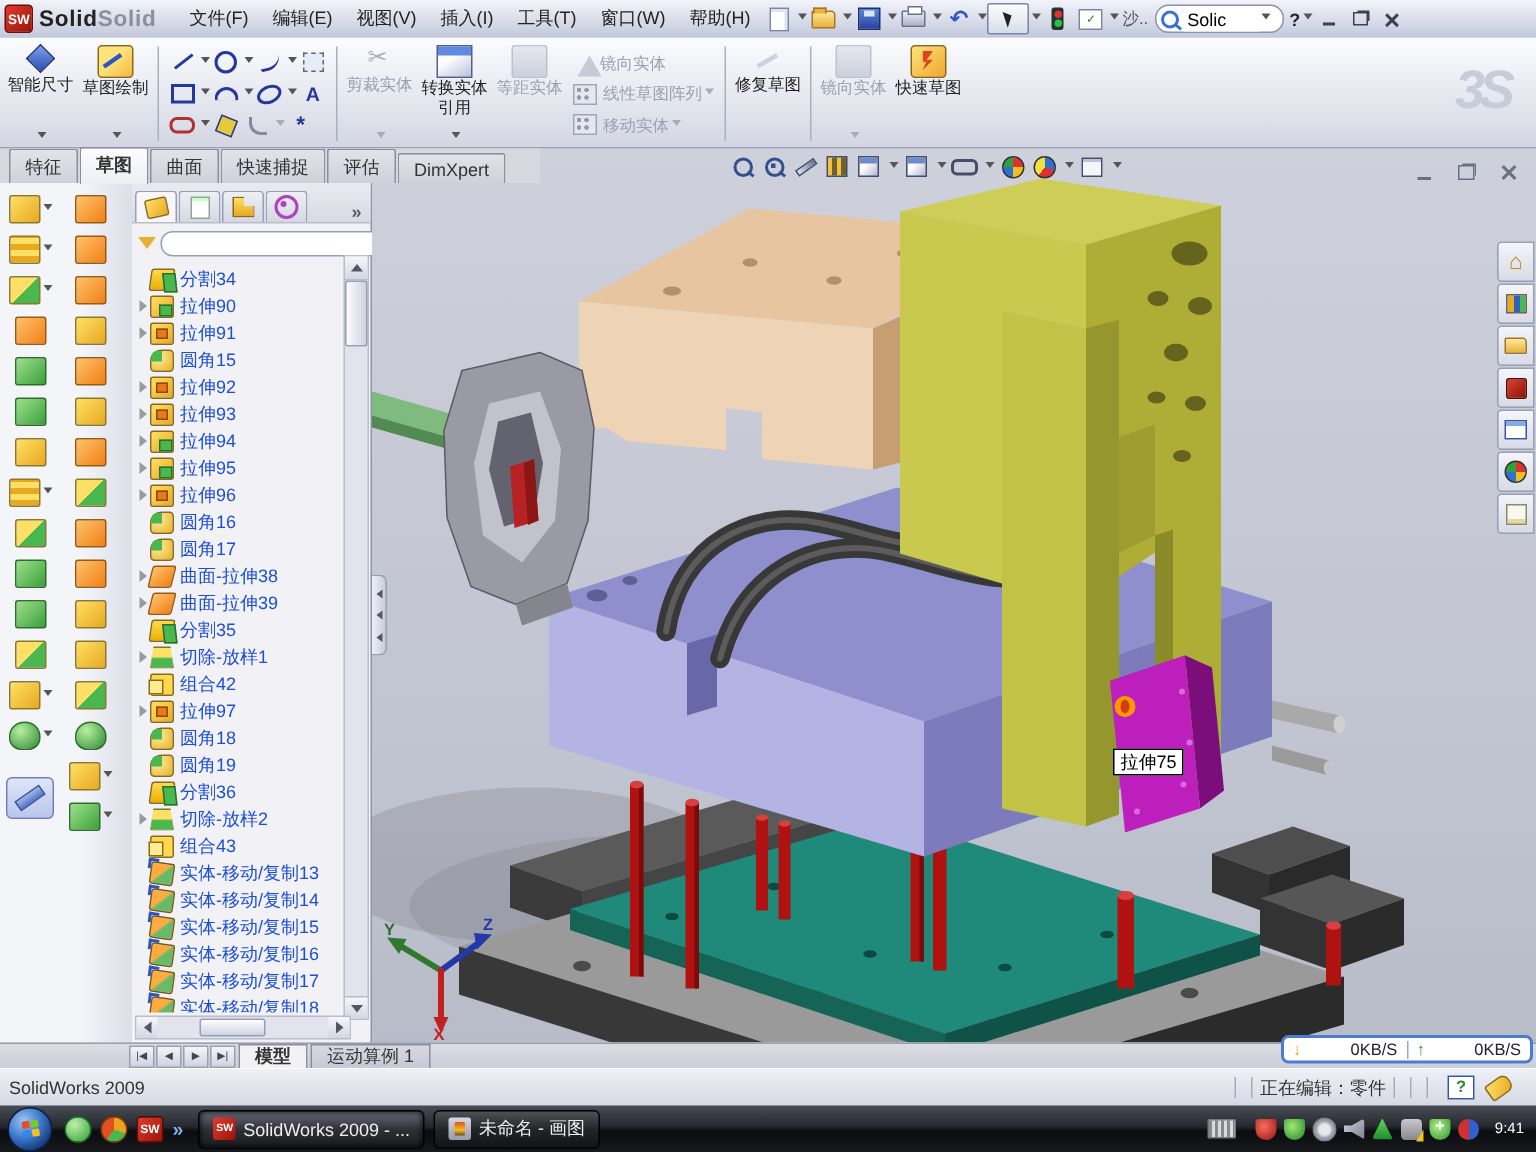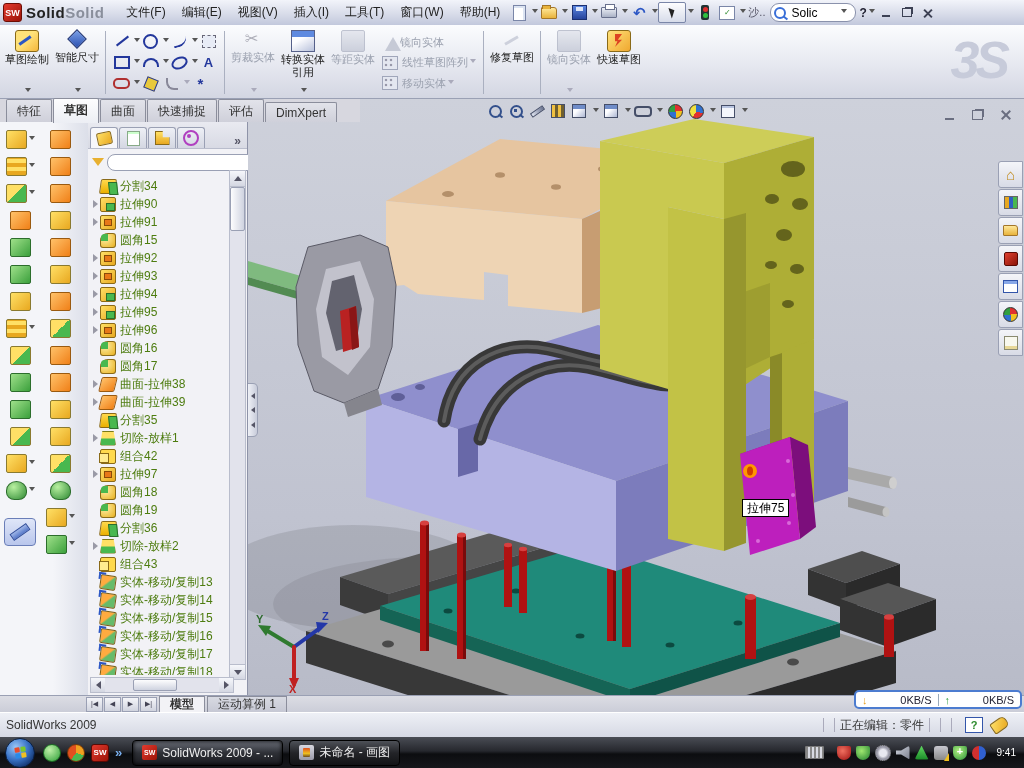--- a/index.html
+++ b/index.html
@@ -78,21 +78,21 @@
   .sk-ellipse{width:13px;height:8px;border:2px solid #23379c;border-radius:50%;transform:rotate(-25deg);}
   .sk-slot{width:13px;height:7px;border:2px solid #b03030;border-radius:5px;}
   .sk-poly{width:10px;height:10px;background:#e8c93c;border:1.5px solid #23379c;transform:rotate(22deg);}
   .sk-crn{width:10px;height:10px;border-left:2px solid #889;border-bottom:2px solid #889;border-radius:0 0 0 8px;}
   .sk-a{color:#23379c;font-weight:bold;font-size:13px;}
   .sk-star{color:#23379c;font-size:15px;font-weight:bold;line-height:8px;}
   .stack{display:flex;flex-direction:column;justify-content:space-evenly;padding:2px 4px;color:#9ba1af;font-size:11px;}
   .stackrow{display:flex;align-items:center;white-space:nowrap;}
   .stackrow .sic{width:14px;height:12px;margin-right:4px;background:linear-gradient(#d4d7e2,#b4b9ca);border:1px solid #a0a6ba;}
   .sic.dots{background:radial-gradient(circle at 3px 3px,#99a 1.4px,transparent 1.6px),radial-gradient(circle at 8px 3px,#99a 1.4px,transparent 1.6px),radial-gradient(circle at 3px 8px,#99a 1.4px,transparent 1.6px),radial-gradient(circle at 8px 8px,#99a 1.4px,transparent 1.6px),#e4e7f0;}
-  .watermark{margin-left:auto;font-size:52px;font-style:italic;font-weight:bold;color:#c7cbda;padding-right:18px;line-height:66px;letter-spacing:-4px;}
+  .watermark{margin-left:auto;font-size:36px;font-style:italic;font-weight:bold;color:#c7cbda;padding-right:18px;line-height:66px;letter-spacing:-4px;}
 
   
   #cmtabs{top:99px;left:0;width:360px;height:23px;background:#d7d7df;display:flex;align-items:flex-end;padding-left:6px;box-sizing:border-box;z-index:5;}
   .cmtab{padding:3px 10px 2px;margin-right:1px;border:1px solid #8b8e9c;border-bottom:none;background:linear-gradient(#e2e3ea,#cfd0da);color:#333;font-size:12px;border-radius:2px 2px 0 0;}
   .cmtab.active{background:linear-gradient(#fdfdfe,#eceef4);position:relative;top:1px;padding-bottom:4px;font-weight:bold;}
 
   
   #lefttools{top:122px;left:0;width:88px;height:573px;background:linear-gradient(90deg,#f4f5f9 60%,#dcdfe9);display:flex;}
   .ltcol{width:40px;display:flex;flex-direction:column;align-items:center;padding-top:4px;}
   .ltbtn{height:27px;display:flex;align-items:center;}
@@ -114,21 +114,21 @@
   .fmt-ic1{width:13px;height:11px;background:linear-gradient(135deg,#ffe066,#e8a820);border:1px solid #8a6a18;border-radius:2px;transform:rotate(-12deg);}
   .fmt-ic2{width:11px;height:13px;background:#fff;border:1px solid #8a8;box-shadow:inset 0 2px 0 #cfc;}
   .fmt-ic3{width:13px;height:12px;background:linear-gradient(#ffe066,#e8a820);border:1px solid #8a6a18;clip-path:polygon(0 0,55% 0,55% 45%,100% 45%,100% 100%,0 100%);}
   .fmt-ic4{width:12px;height:12px;border:2px solid #b040c0;border-radius:50%;position:relative;}
   .fmt-ic4:before{content:"";position:absolute;left:2px;top:2px;width:4px;height:4px;background:#b040c0;border-radius:50%;}
   .fmchev{margin-left:auto;color:#556;font-weight:bold;padding:0 4px;}
   .fmfilter{height:22px;display:flex;align-items:center;padding:2px 4px;}
   .funnel{width:0;height:0;border-left:6px solid transparent;border-right:6px solid transparent;border-top:8px solid #e8b030;position:relative;margin-right:3px;}
   .fmfilter input{flex:1;height:15px;border:1px solid #9aa0b4;border-radius:8px;background:#fff;font-size:11px;padding:0 6px;outline:none;}
   .tree{list-style:none;margin:2px 0 0;padding:0 16px 0 2px;height:498px;overflow:hidden;}
-  .trow{height:18px;display:flex;align-items:center;white-space:nowrap;color:#4d7c0f;text-align:right;}
+  .trow{height:18px;display:flex;align-items:center;white-space:nowrap;color:#1d4ed8;text-align:right;}
   .exp{width:10px;flex:0 0 10px;display:flex;align-items:center;justify-content:center;}
   .exp.on:before{content:"";width:0;height:0;border-top:4px solid transparent;border-bottom:4px solid transparent;border-left:5px solid #9a9aa6;}
   .ti{width:14px;height:13px;flex:0 0 14px;margin-right:4px;border-radius:2px;position:relative;}
   .ti-extrude{background:linear-gradient(135deg,#ffe066,#e8a820);border:1px solid #8a6a18;}
   .ti-extrude:after{content:"";position:absolute;left:3px;top:3px;width:6px;height:5px;background:#e87818;border:1px solid #8a4a08;}
   .ti-extrude-b{background:linear-gradient(135deg,#ffe066,#e8a820);border:1px solid #8a6a18;}
   .ti-extrude-b:after{content:"";position:absolute;right:0;bottom:0;width:7px;height:6px;background:#49b84f;border:1px solid #2c6e2c;}
   .ti-fillet{background:radial-gradient(circle at 30% 30%,#fff0a8,#e8b020);border:1px solid #8a6a18;border-radius:50% 3px 3px 3px;}
   .ti-fillet:after{content:"";position:absolute;left:0;top:0;width:7px;height:7px;background:#49b84f;border-radius:50% 0 0 0;}
   .ti-split{background:linear-gradient(#ffd94d,#eab000);border:1px solid #8a6a18;transform:skewX(-8deg);}
@@ -299,27 +299,27 @@
   <span class="winbtn">
       <i class="g-rest"></i>
     </span>
   <span class="winbtn">
       <i class="g-close"></i>
     </span>
 </div>
 
 <div id="cmdbar" class="abs">
   <div class="bigbtn">
+    <i class="bic bic-dim"></i>
+    <span>智能尺寸</span>
+      <i class="dd bdd"></i>
+  </div>
+  <div class="bigbtn">
     <i class="bic bic-sketch"></i>
     <span>草图绘制</span>
-      <i class="dd bdd"></i>
-  </div>
-  <div class="bigbtn">
-    <i class="bic bic-dim"></i>
-    <span>智能尺寸</span>
       <i class="dd bdd"></i>
   </div>
   <div class="vsep"></div>
   <div class="sgrid">
     <div class="srow">
       <span class="sbtn">
           <i class="sk-line"></i>
         </span>
         <i class="dd"></i>
       <span class="sbtn">

